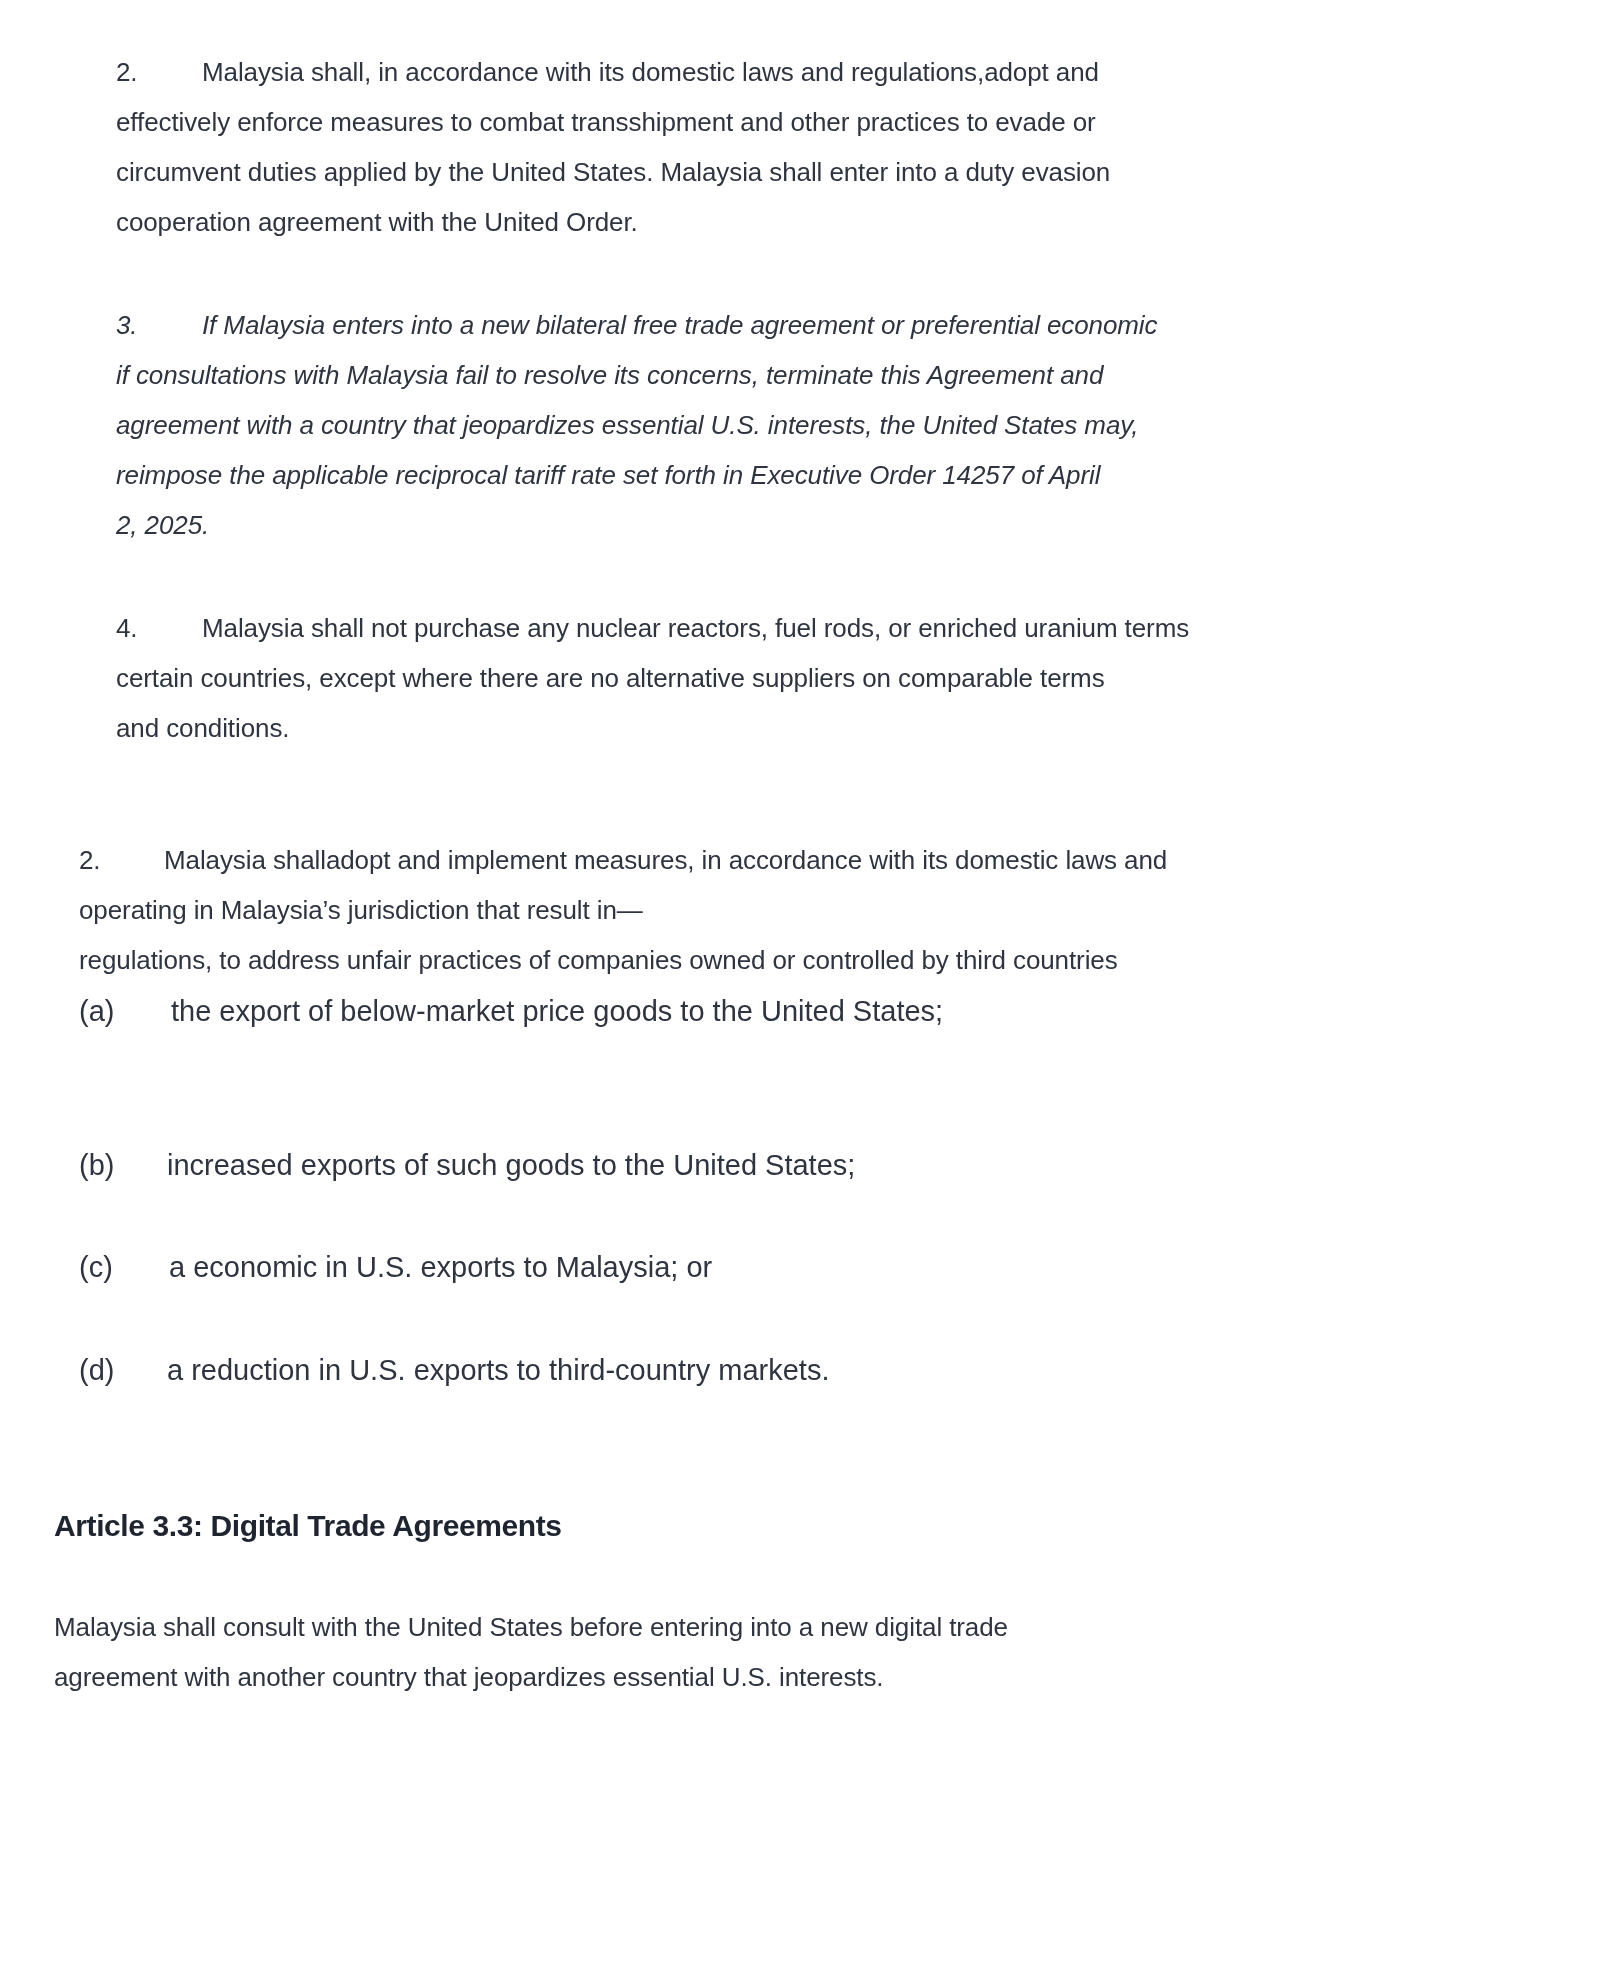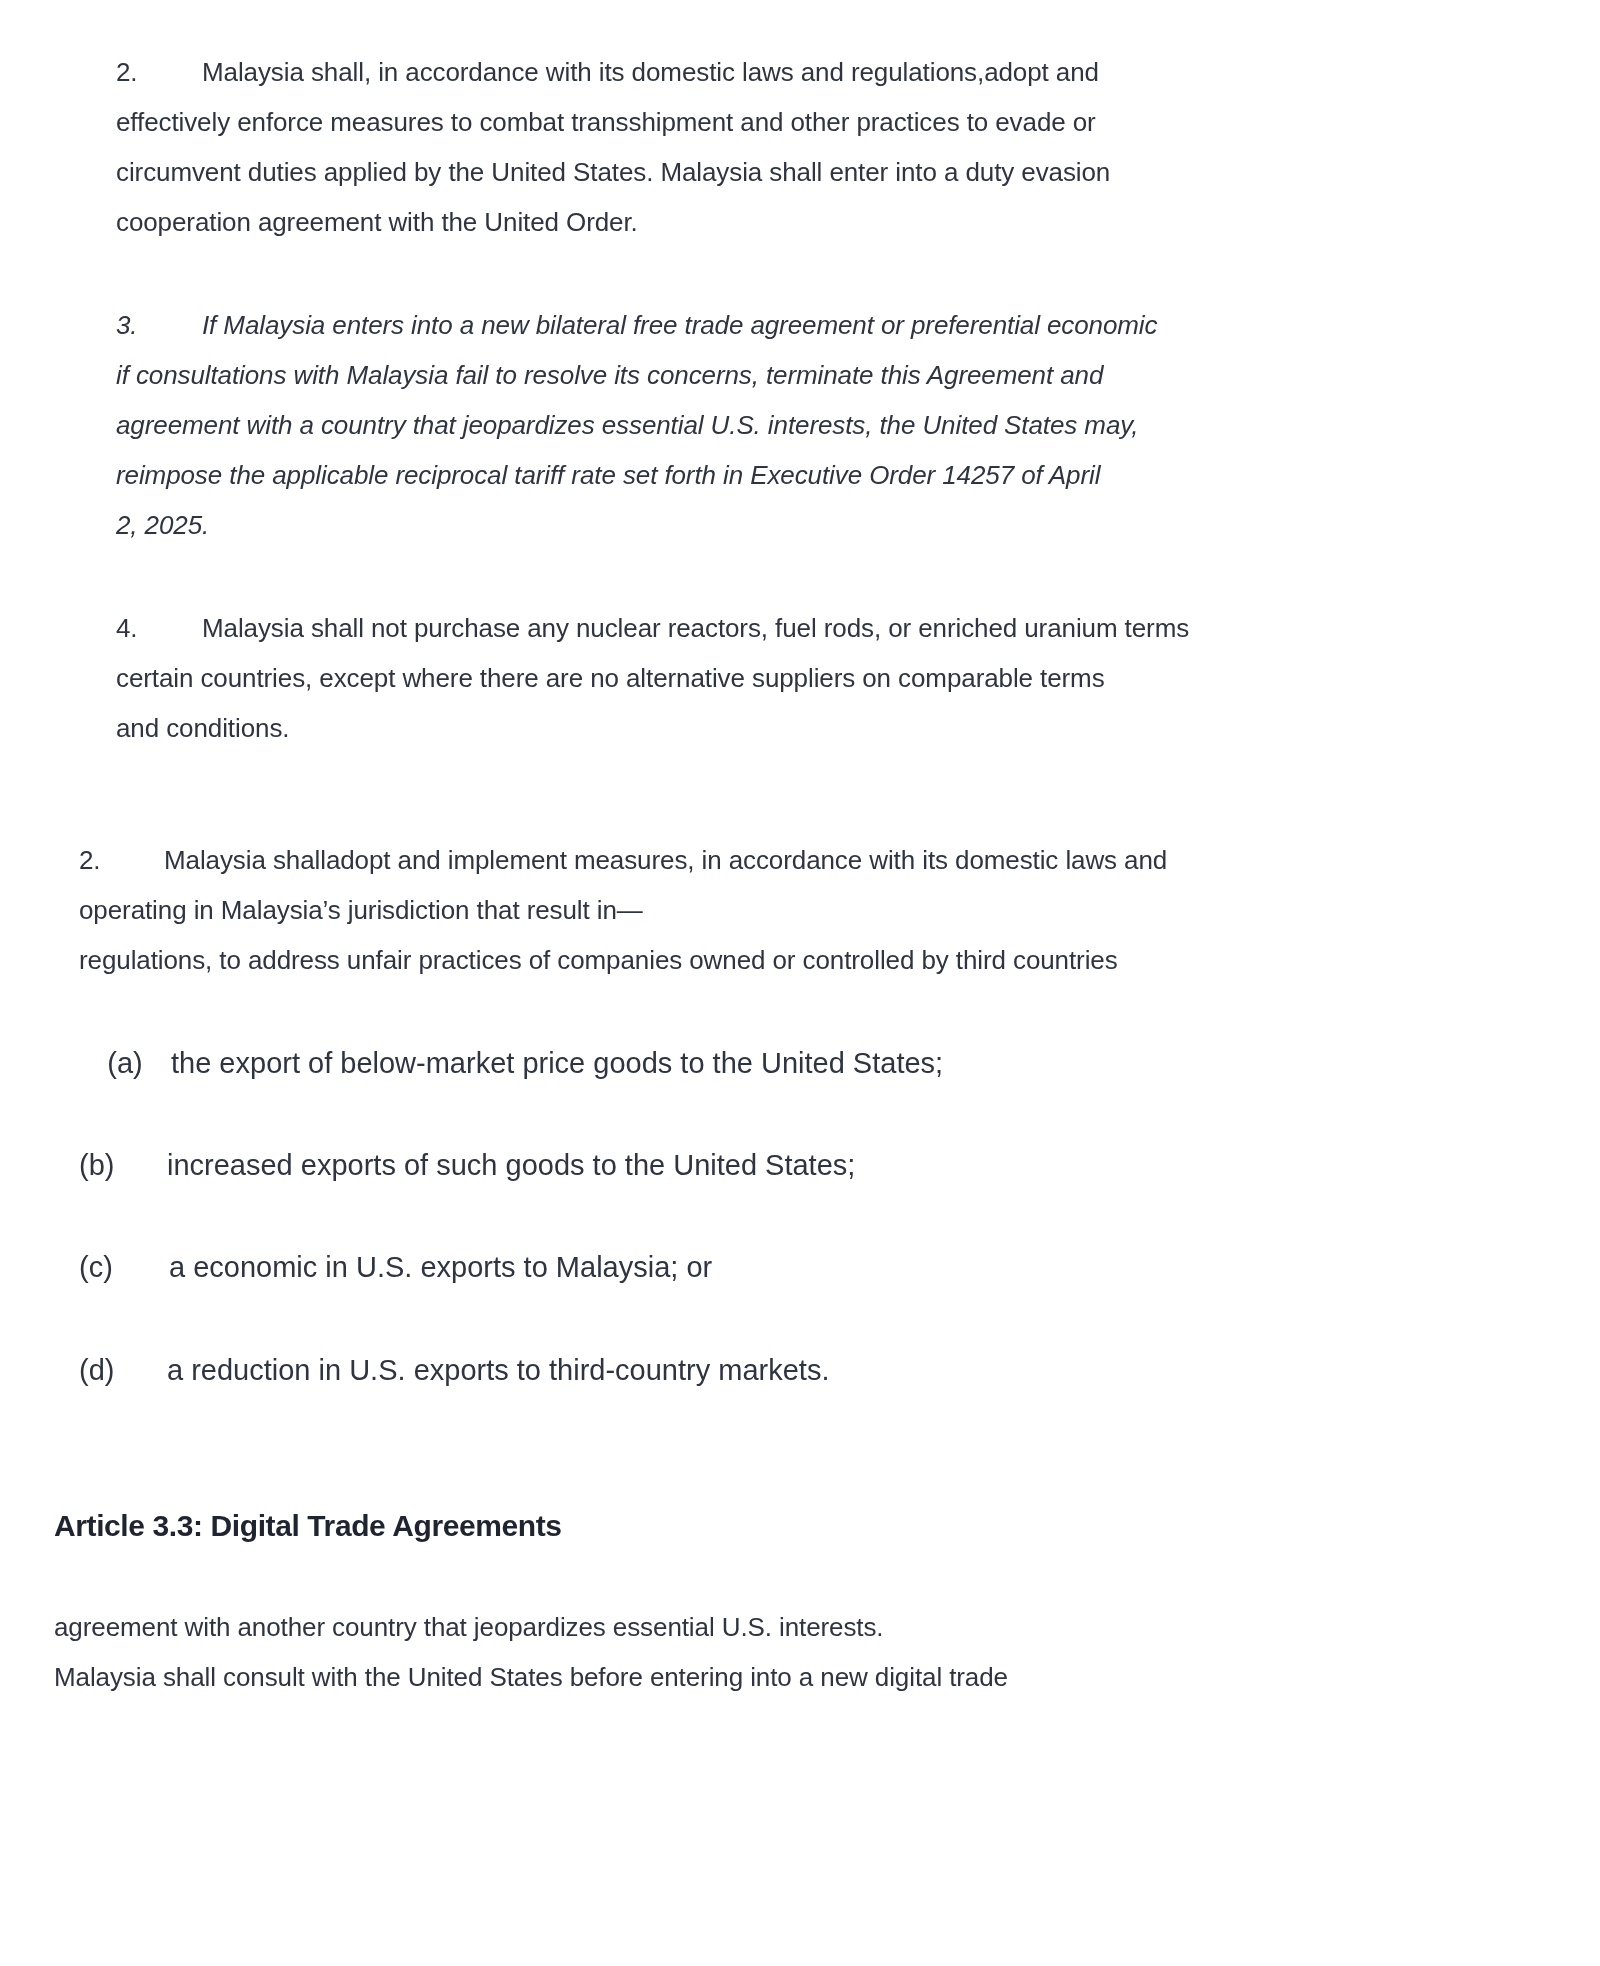--- a/index.html
+++ b/index.html
@@ -75,31 +75,31 @@
 </div>
 
 <div class="block" style="left:79px; top:835px;">
   <span class="line">
     <span class="num" style="width:85px;">2.</span><span>Malaysia shalladopt and implement measures, in accordance with its domestic laws and</span>
   </span>
   <span class="line">operating in Malaysia’s jurisdiction that result in—</span>
   <span class="line">regulations, to address unfair practices of companies owned or controlled by third countries</span>
 </div>
 
-<div class="item" style="top:1038px;text-align:center;">
+<div class="item" style="top:986px;">
   <span class="label" style="width:92px;">(a)</span><span>the export of below-market price goods to the United States;</span>
 </div>
 <div class="item" style="top:1140px;">
   <span class="label" style="width:88px;">(b)</span><span>increased exports of such goods to the United States;</span>
 </div>
 <div class="item" style="top:1242px;">
   <span class="label" style="width:90px;">(c)</span><span>a economic in U.S. exports to Malaysia; or</span>
 </div>
 <div class="item" style="top:1345px;">
   <span class="label" style="width:88px;">(d)</span><span>a reduction in U.S. exports to third-country markets.</span>
 </div>
 
 <div class="heading">Article 3.3: Digital Trade Agreements</div>
 
 <div class="block" style="left:54px; top:1602px;">
+  <span class="line">Malaysia shall consult with the United States before entering into a new digital trade</span>
   <span class="line">agreement with another country that jeopardizes essential U.S. interests.</span>
-  <span class="line">Malaysia shall consult with the United States before entering into a new digital trade</span>
 </div>
 
 </body></html>

